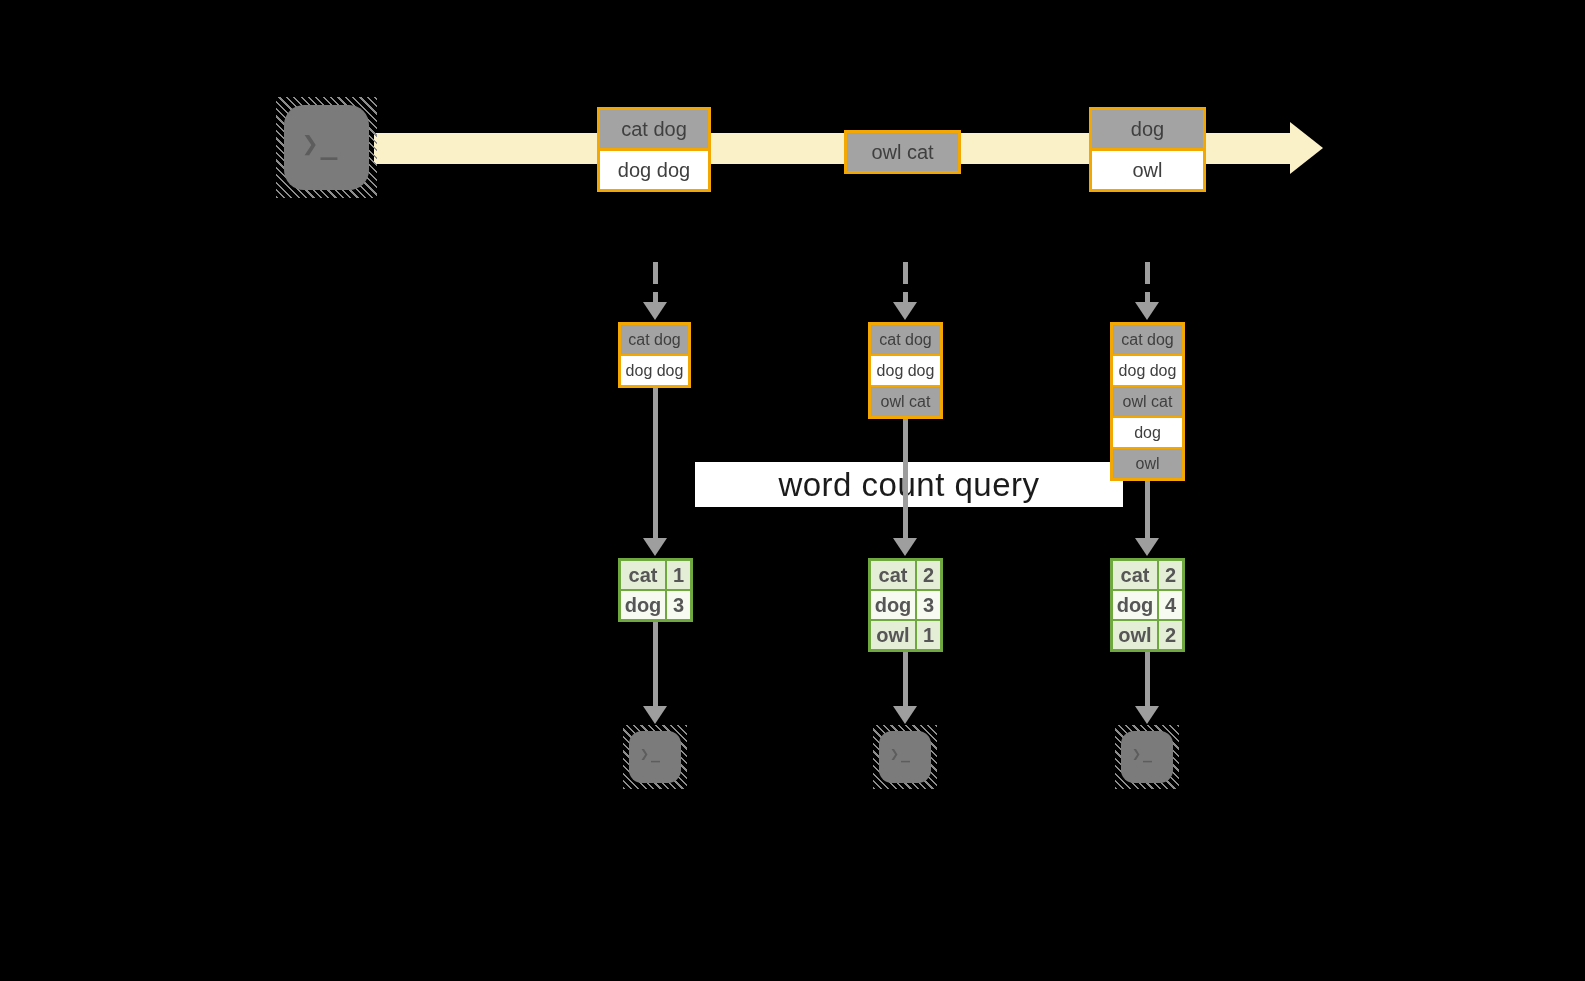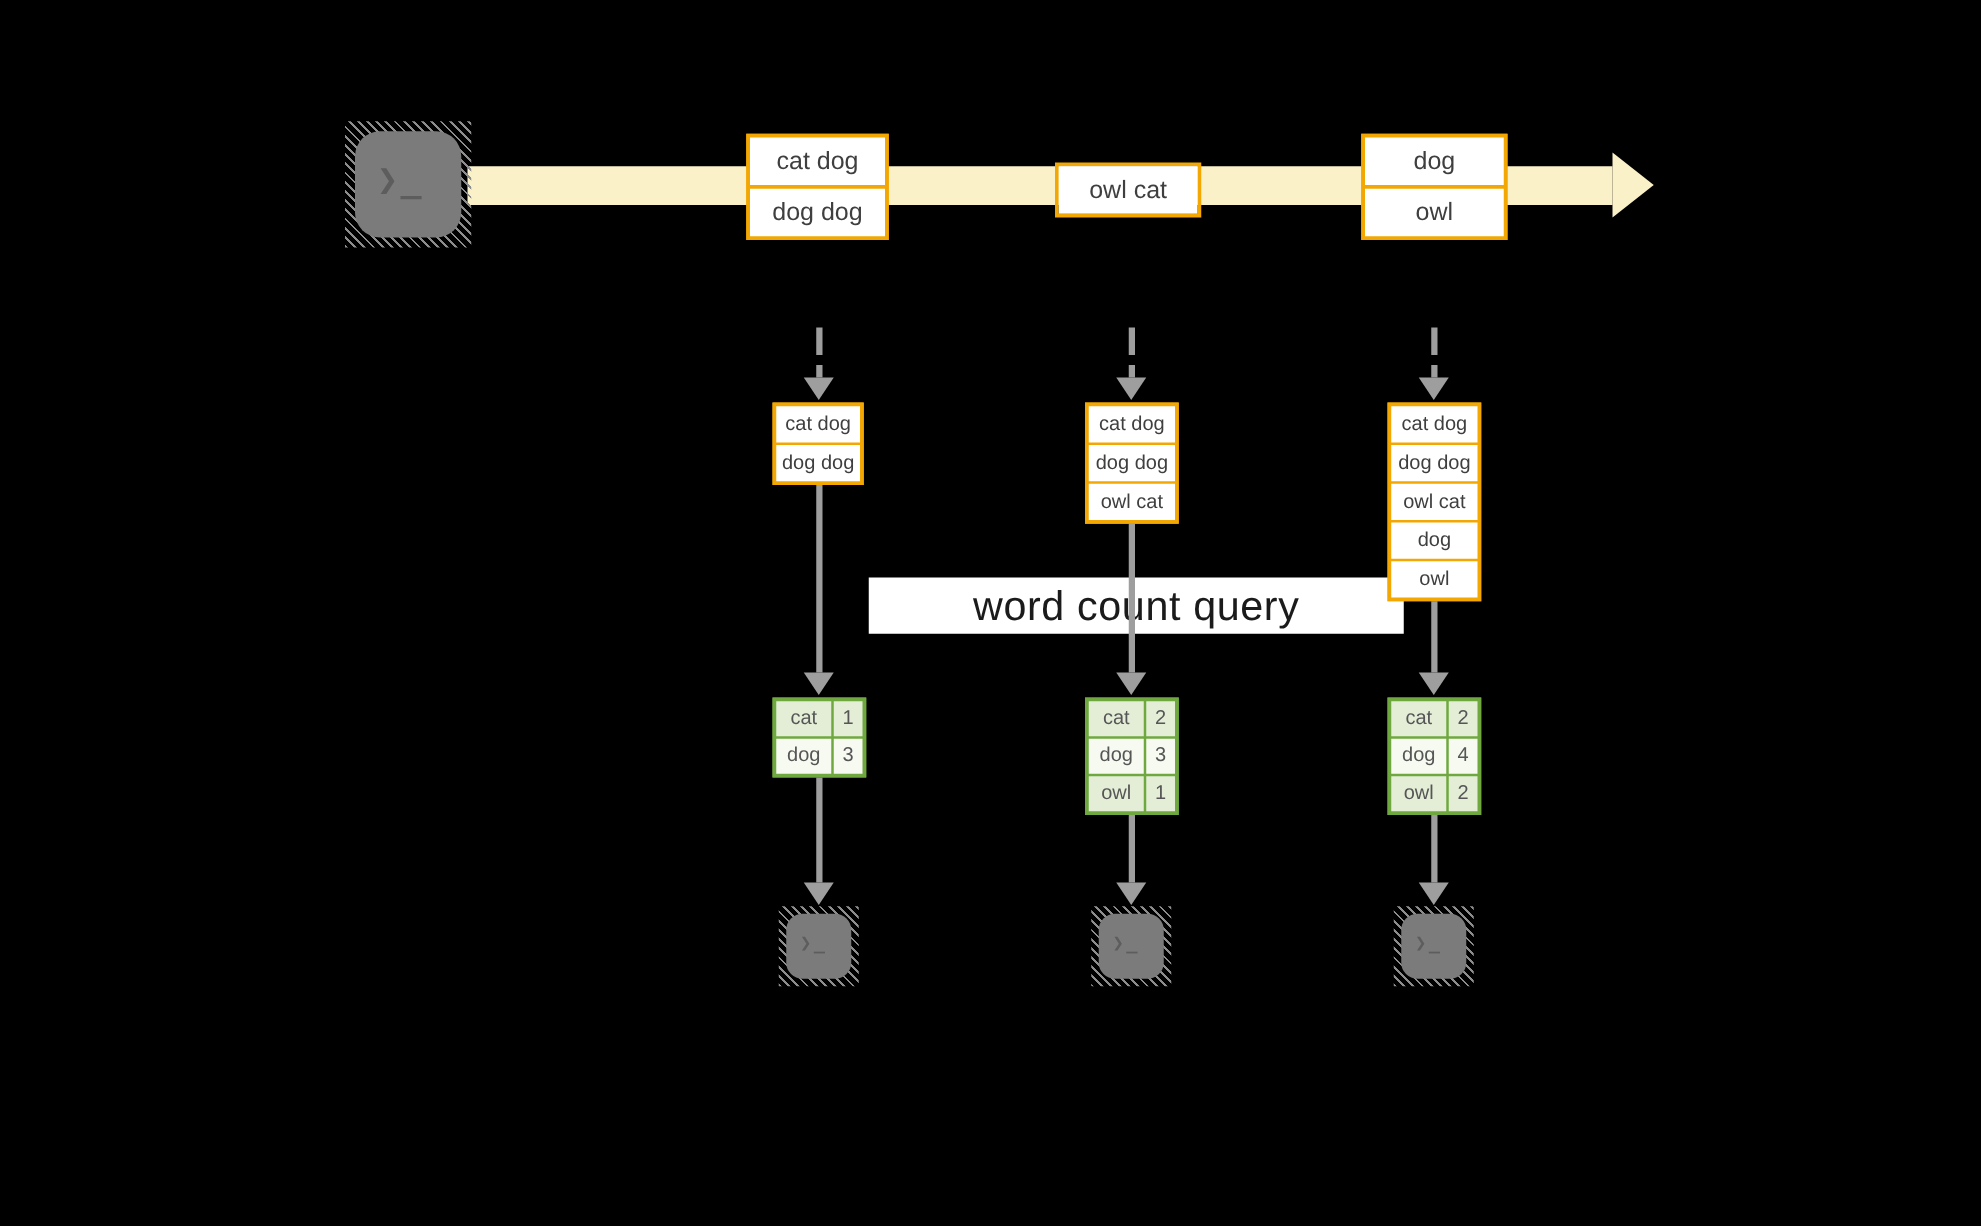--- a/index.html
+++ b/index.html
@@ -64,21 +64,21 @@
     display: flex;
     flex-direction: column;
     gap: 3px;
     z-index: 3;
     box-sizing: border-box;
   }
   .obox .orow {
     display: flex;
     align-items: center;
     justify-content: center;
-    background: #ffffff;
+    background: #a3a3a3;
     color: #3f3f3f;
   }
   .obox .orow.alt { background: #ffffff; }
   .obox-stream .orow { height: 38px; font-size: 20px; }
   .obox-state { gap: 2px; }
   .obox-state .orow { height: 29px; font-size: 16px; }
 
   
   .gtable {
     position: absolute;
@@ -87,22 +87,23 @@
     display: grid;
     grid-template-columns: 44px 23px;
     gap: 2px;
     z-index: 3;
   }
   .gcell {
     height: 28px;
     display: flex;
     align-items: center;
     justify-content: center;
-    font-size: 16px;
+    font-size: 20px;
     color: #565656;
+    font-weight: bold;
   }
   .g-light { background: #E4EED7; }
   .g-white { background: #F6FAF1; }
 
   
   .varrow {
     position: absolute;
     display: flex;
     flex-direction: column;
     align-items: center;

